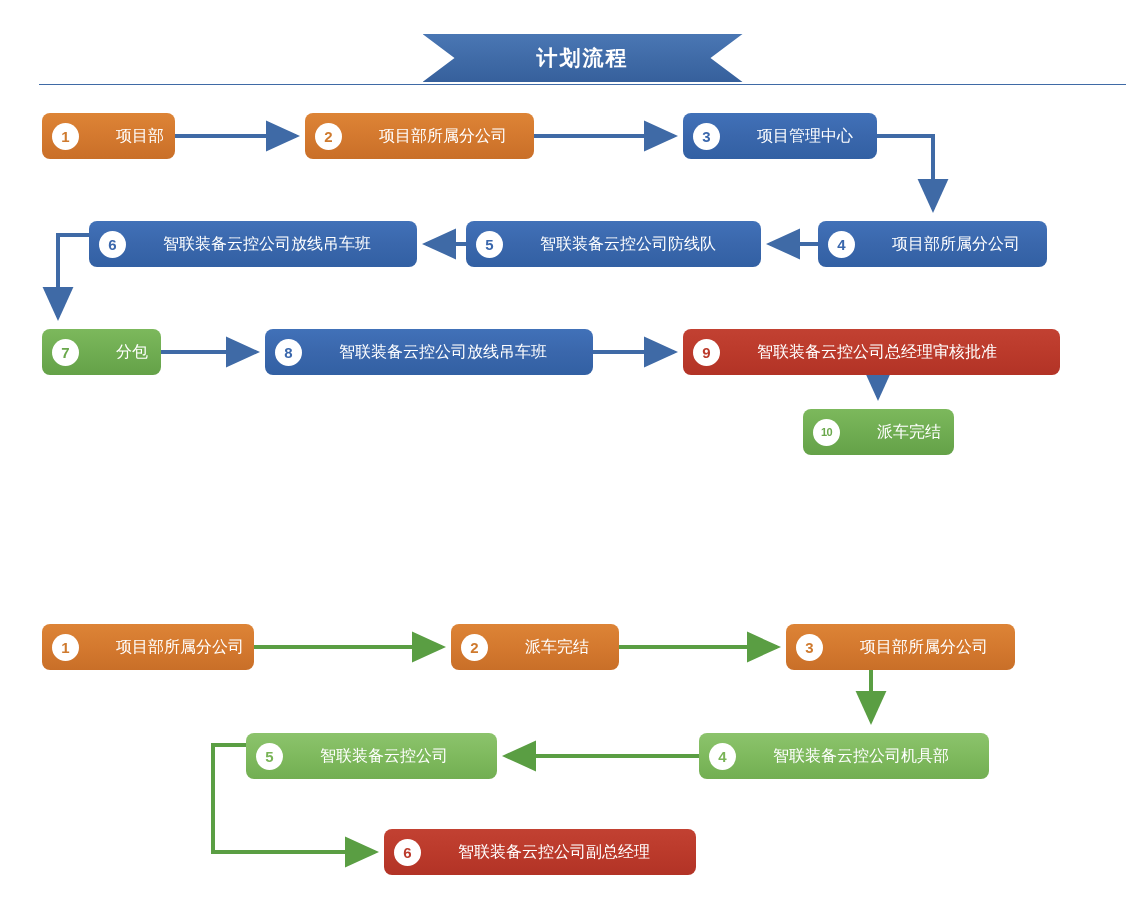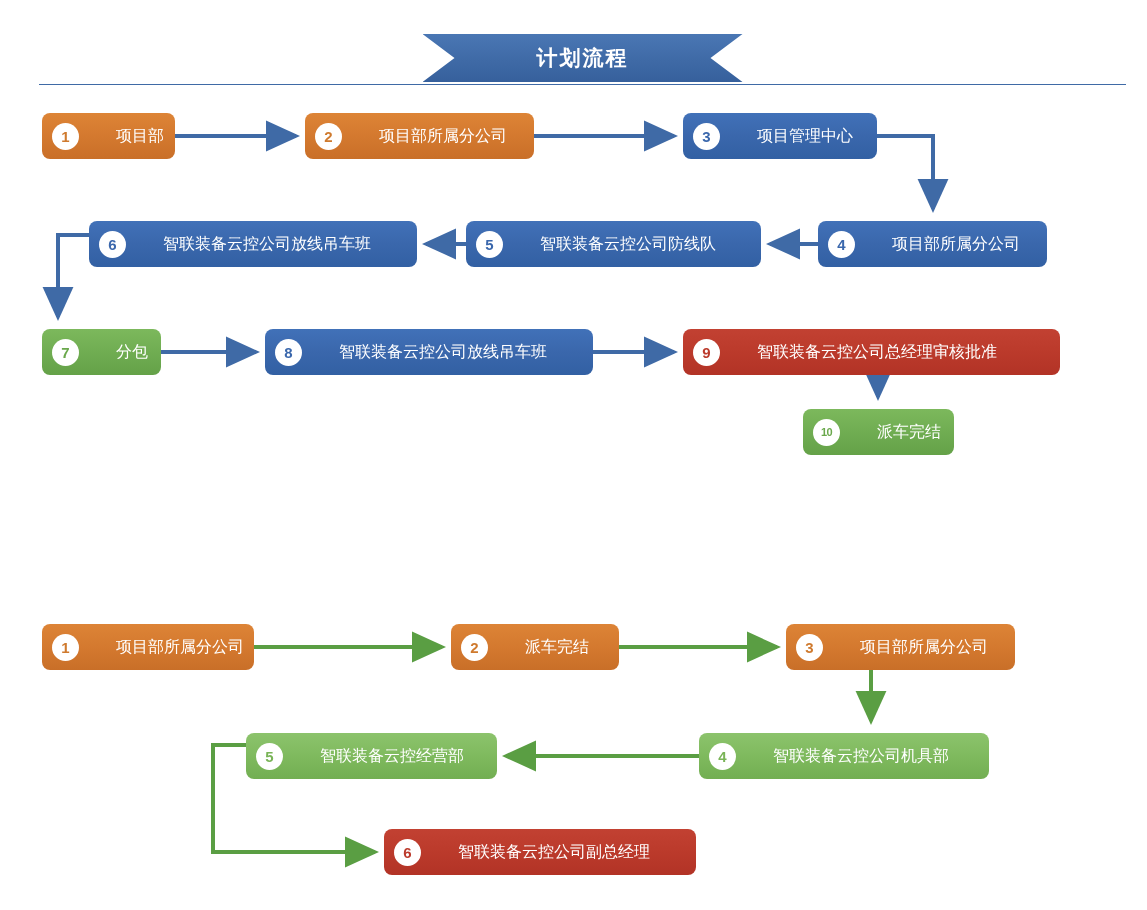--- a/index.html
+++ b/index.html
@@ -235,21 +235,21 @@
     <span class="node-label">项目部所属分公司</span>
   </div>
 
   <div class="node n-green-light" style="left:699px; top:733px; width:290px;">
     <span class="badge">4</span>
     <span class="node-label">智联装备云控公司机具部</span>
   </div>
 
   <div class="node n-green-light" style="left:246px; top:733px; width:251px;">
     <span class="badge">5</span>
-    <span class="node-label">智联装备云控经营部</span>
+    <span class="node-label">智联装备云控公司</span>
   </div>
 
   <div class="node n-red" style="left:384px; top:829px; width:312px;">
     <span class="badge">6</span>
     <span class="node-label">智联装备云控公司副总经理</span>
   </div>
 
 </div>
 
 </body></html>

